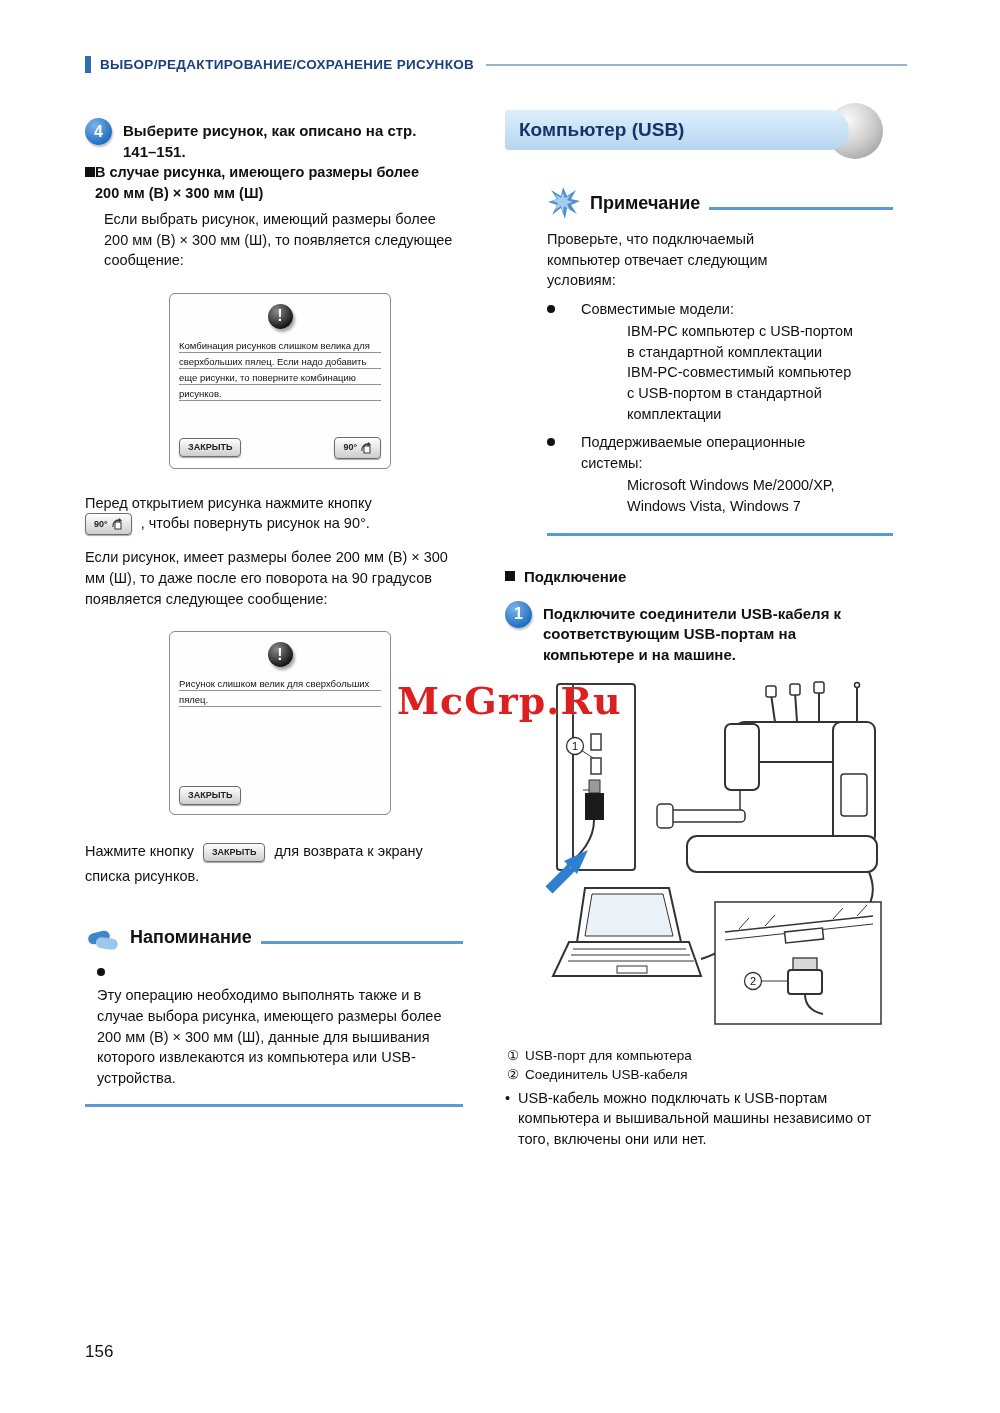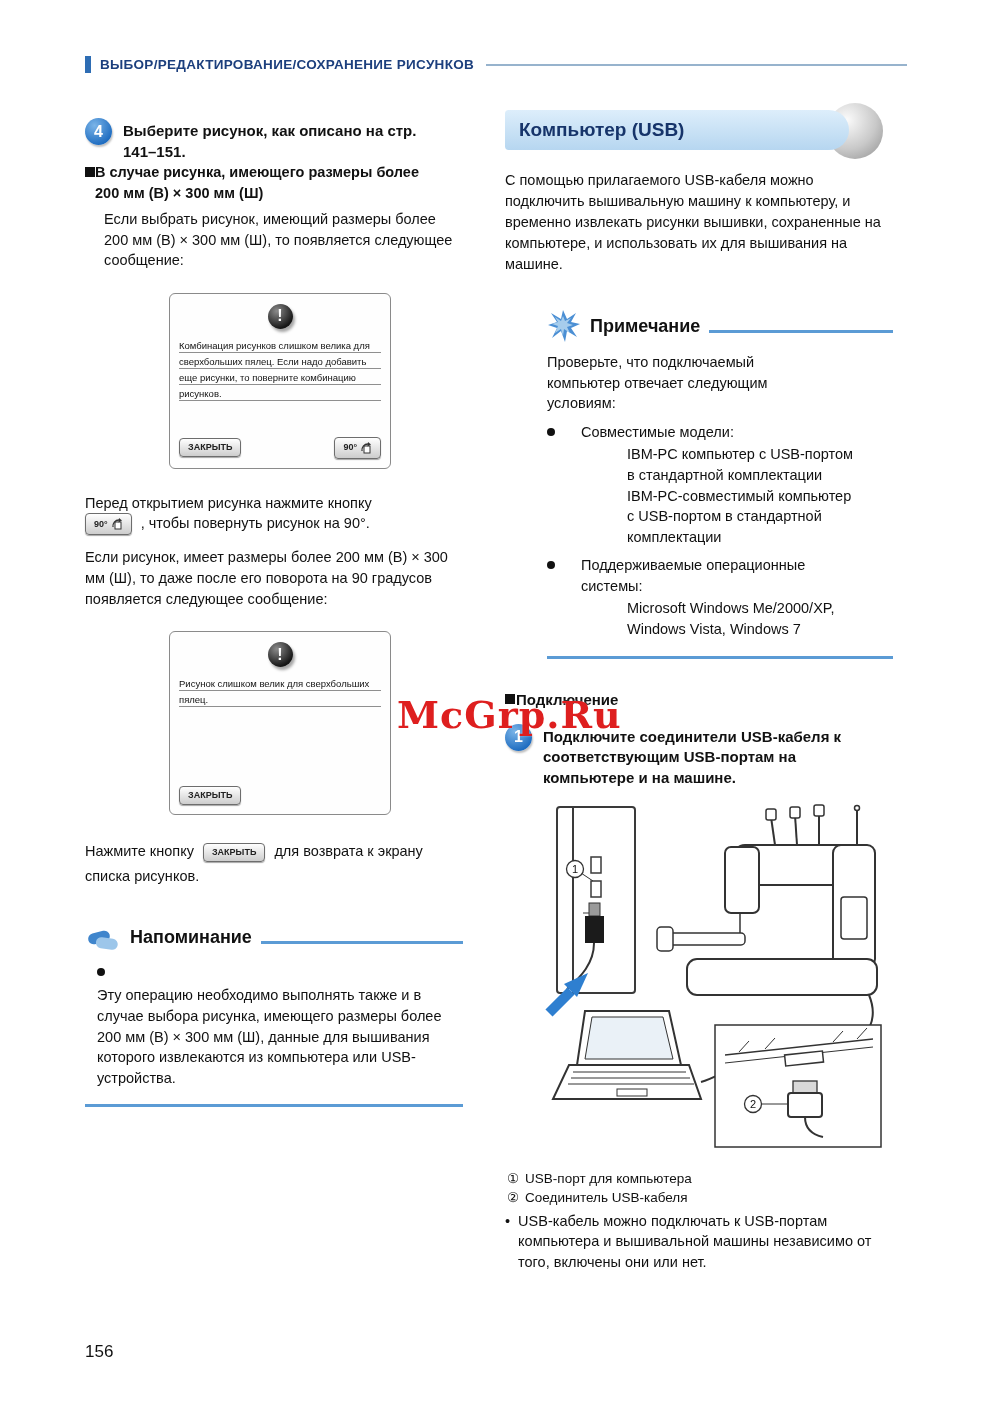--- a/index.html
+++ b/index.html
@@ -81,33 +81,33 @@
     background: linear-gradient(180deg,#ddeefb,#b6d6f0); border-radius:4px 22px 22px 4px; z-index:1; }
   .usb-title { position:absolute; left:14px; top:0; line-height:40px; font-size:19px;
     font-weight:bold; color:#16346a; z-index:2; }
   .intro { font-size:14.5px; line-height:1.45; margin-top:18px; }
 
   .note-block { margin:34px 0 0 42px; width:346px; }
   .note-text { font-size:14.5px; line-height:1.42; margin-top:9px; padding-right:62px; }
   .note-item { display:flex; gap:26px; margin-top:8px; padding-right:40px; }
   .note-detail { font-size:14.5px; line-height:1.42; margin:2px 0 0 80px; padding-right:34px; white-space:pre-line; }
 
-  .conn-head { display:flex; gap:1px; margin-top:30px; }
+  .conn-head { display:flex; gap:9px; margin-top:30px; }
   .step1-row { margin-top:14px; }
 
   .illu-wrap { margin:12px 0 0 32px; }
   .captions { margin-top:12px; }
   .cap-line { display:flex; gap:6px; font-size:13.5px; line-height:1.45; margin-left:2px; }
   .cap-bullet { display:flex; gap:8px; font-size:14.5px; line-height:1.42; margin-top:3px; }
 
   
   .watermark { position:absolute; left:397px; top:678px; z-index:6;
     font-family:"DejaVu Serif", serif; font-weight:bold; font-size:38px;
     color:#de1f1f; letter-spacing:1px; pointer-events:none;
-    text-shadow: 0 0 2px rgba(255,255,255,.5); margin-top: 14px; }
+    text-shadow: 0 0 2px rgba(255,255,255,.5); }
   .page-number { position:absolute; left:85px; top:1342px; font-size:17px; color:#111; }
 
   svg text { font-family:"Liberation Sans", sans-serif; }
 </style>
 </head>
 <body>
 
 <div class="page">
 
   <div class="doc-header">
@@ -209,21 +209,20 @@
   </div>
 
   <div class="col-right">
 
     <div class="usb-banner">
       <div class="usb-sphere"></div>
       <div class="usb-banner-bg"></div>
       <div class="usb-title">Компьютер (USB)</div>
     </div>
 
-    <p class="intro" style="width:384px;">С помощью прилагаемого USB-кабеля можно подключить вышивальную машину к компьютеру, и временно извлекать рисунки вышивки, сохраненные на компьютере, и использовать их для вышивания на машине.</p>
 
     <div class="note-block">
       <div class="callout-head">
         <svg width="34" height="34" viewBox="0 0 34 34">
           <polygon points="16,1 20,10 29,4 24,13 33,15 24,19 30,28 20,22 18,33 14,22 5,29 10,19 1,16 10,13 4,4 14,10" fill="#4b8fd4"></polygon>
           <polygon points="16,7 18,12 24,9 20,14 26,16 20,18 23,24 17,20 16,27 14,20 8,24 11,17 5,15 11,13 8,8 14,12" fill="#a7cdec"></polygon>
         </svg>
         <div class="callout-title">Примечание</div>
         <div class="callout-rule"></div>
       </div>

